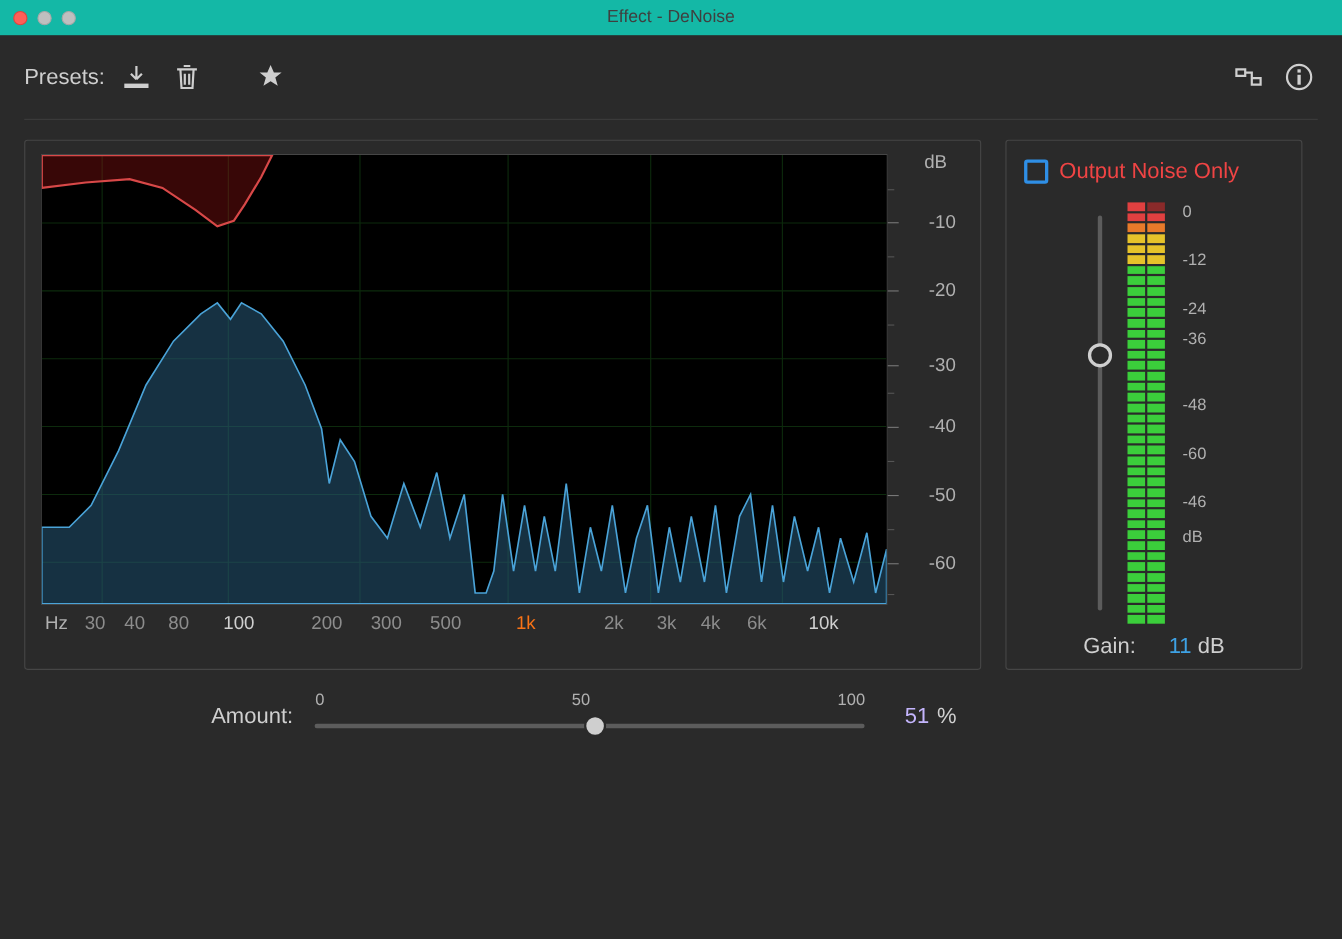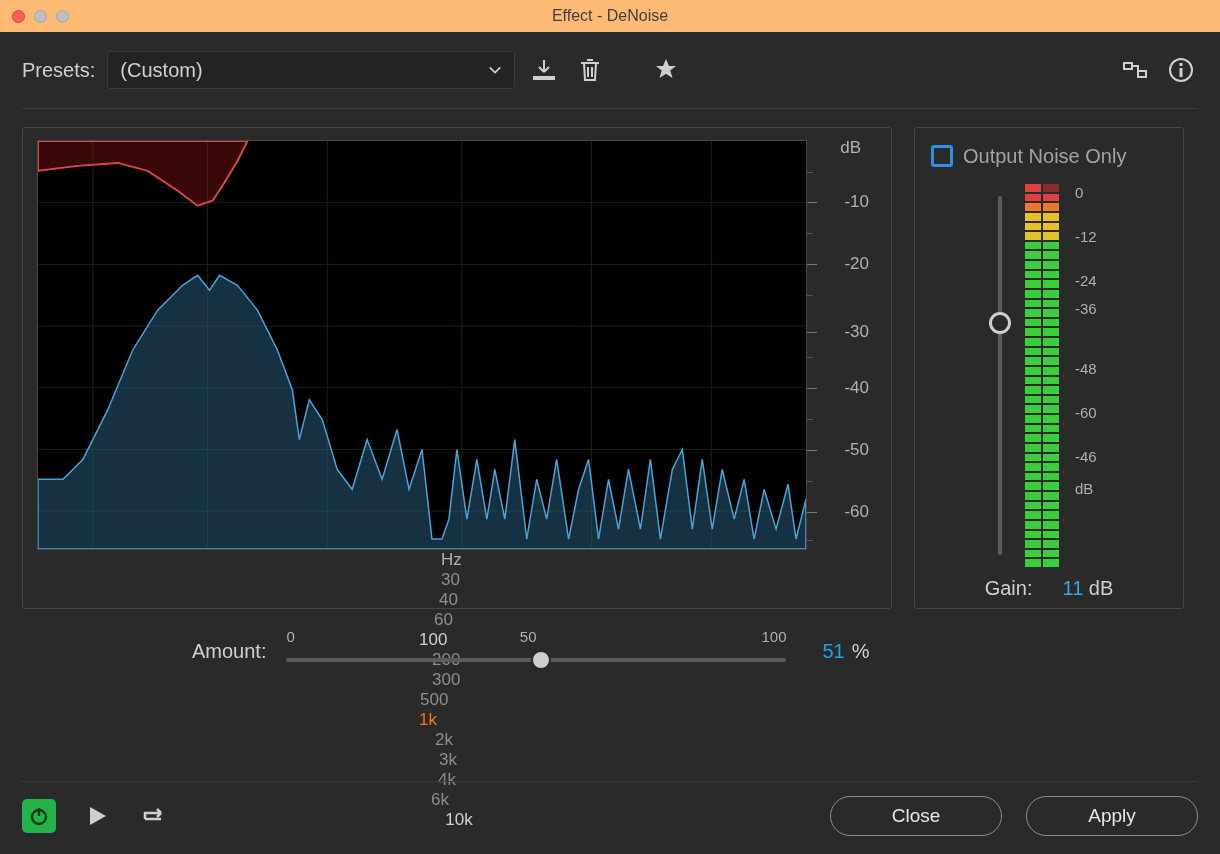--- a/index.html
+++ b/index.html
@@ -8,21 +8,21 @@
     background: #2a2a2a;
     font-family: "Helvetica Neue", Arial, sans-serif;
     font-size: 18px;
     color: #cfcfcf;
     overflow: hidden;
     user-select: none;
   }
   
   .titlebar {
     height: 32px;
-    background: #fdba74;
+    background: #14b8a6;
     display: flex; align-items: center;
     position: relative;
   }
   .traffic-lights {
     display: flex; gap: 9px; padding-left: 12px;
   }
   .light { width: 13px; height: 13px; border-radius: 50%; }
   .light.red    { background: #ff5f57; border: 1px solid #e0433e; }
   .light.grey1  { background: #bfbfbf; border: 1px solid #a7a7a7; }
   .light.grey2  { background: #bfbfbf; border: 1px solid #a7a7a7; }
@@ -109,21 +109,21 @@
   }
   .db-tick.minor::before { width: 6px; background: #555; }
   .db-unit {
     position: absolute; top: -2px; right: 8px;
     font-size: 17px; color: #b0b0b0;
   }
   .hz-axis {
     display: flex; align-items: center;
     height: 34px;
     padding-left: 4px;
-    font-size: 17px; color: #8d8d8d; flex-direction: column;
+    font-size: 17px; color: #8d8d8d;
   }
   .hz-axis span { display:inline-block; }
 
   
   .focus-row {
     display: flex; align-items: center;
     gap: 22px; height: 46px; margin-top: 22px;
     padding-left: 170px;
   }
   .focus-row .flabel { font-size: 20px; color: #cfcfcf; margin-right: 6px; }
@@ -154,42 +154,42 @@
   }
   .slider-track {
     position: absolute; left: 0; right: 0; top: 30px; height: 4px;
     background: #5c5c5c; border-radius: 2px;
   }
   .slider-thumb {
     position: absolute; top: 22px;
     width: 20px; height: 20px; border-radius: 50%;
     background: #cfcfcf; border: 2px solid #2a2a2a;
   }
-  .amount-value { font-size: 20px; color: #0ea5e9; margin-left: 16px; }
+  .amount-value { font-size: 20px; color: #c4b5fd; margin-left: 16px; }
   .amount-unit { font-size: 20px; color: #cfcfcf; margin-left: 2px;}
 
   
   .gain-panel {
     width: 270px;
     border: 1px solid #464646;
     border-radius: 3px;
     padding: 14px 16px 8px 16px;
     height: 482px;
     display: flex; flex-direction: column;
   }
   .chk-row {
     display: flex; align-items: center; gap: 10px;
     height: 28px;
   }
   .chkbox {
     width: 22px; height: 22px;
     border: 3px solid #2f8fe6;
     border-radius: 3px;
   }
-  .chk-label { font-size: 20px; color: #a3a3a3; }
+  .chk-label { font-size: 20px; color: #ef4444; }
   .meter-zone {
     margin-top: 14px;
     flex: 1;
     display: flex; align-items: stretch; justify-content: center;
     gap: 10px;
   }
   .gain-slider {
     width: 30px; position: relative;
   }
   .gain-slider .vtrack {
@@ -262,26 +262,20 @@
     <div class="light grey1"></div>
     <div class="light grey2"></div>
   </div>
   <div class="titlebar-title">Effect - DeNoise</div>
 </div>
 
 <div class="app">
 
   <div class="toolbar">
     <span class="label">Presets:</span>
-    <div class="preset-select">
-      <span>(Custom)</span>
-      <svg class="chev" viewBox="0 0 16 16">
-          <path d="M2 5l6 6 6-6" fill="none" stroke="#cfcfcf" stroke-width="2"></path>
-        </svg>
-    </div>
     <div class="icon-btn">
       <svg width="26" height="24" viewBox="0 0 26 24">
           <path d="M13 2v12m0 0l-5-5m5 5l5-5" fill="none" stroke="#cfcfcf" stroke-width="2"></path>
           <rect x="2" y="18" width="22" height="4" fill="#cfcfcf"></rect>
         </svg>
     </div>
     <div class="icon-btn">
       <svg width="22" height="24" viewBox="0 0 22 24">
           <path d="M2 5h18M8 2h6M5 5l1 17h10l1-17M9 9v10M13 9v10" fill="none" stroke="#cfcfcf" stroke-width="2"></path>
         </svg>
@@ -372,21 +366,21 @@
           <div class="db-tick" style="top:372px">
               <span>-60</span>
             </div>
           <div class="db-tick minor" style="top:400px"></div>
         </div>
       </div>
       <div class="hz-axis">
         <span style="width:36px;color:#b0b0b0">Hz</span>
         <span style="width:36px">30</span>
         <span style="width:40px">40</span>
-        <span style="width:50px">60</span>
+        <span style="width:50px">80</span>
         <span style="width:80px;color:#d0d0d0">100</span>
         <span style="width:54px">200</span>
         <span style="width:54px">300</span>
         <span style="width:78px">500</span>
         <span style="width:80px;color:#f97316">1k</span>
         <span style="width:48px">2k</span>
         <span style="width:40px">3k</span>
         <span style="width:42px">4k</span>
         <span style="width:56px">6k</span>
         <span style="color:#d0d0d0">10k</span>
@@ -597,39 +591,13 @@
       </div>
       <div class="slider-track"></div>
       <div class="slider-thumb" style="left:calc(51% - 10px)"></div>
     </div>
     <span>
       <span class="amount-value">51</span>
       <span class="amount-unit">%</span>
     </span>
   </div>
 
-  <div class="footer">
-    <div class="power-btn">
-      <svg width="20" height="20" viewBox="0 0 20 20">
-          <circle cx="10" cy="11" r="7" fill="none" stroke="#0d4018" stroke-width="2.5"></circle>
-          <line x1="10" y1="2" x2="10" y2="10" stroke="#0d4018" stroke-width="2.5"></line>
-        </svg>
-    </div>
-    <div class="icon-btn">
-      <svg width="22" height="22" viewBox="0 0 22 22">
-          <path d="M4 2l16 9-16 9z" fill="#cfcfcf"></path>
-        </svg>
-    </div>
-    <div class="icon-btn">
-      <svg width="26" height="22" viewBox="0 0 26 22">
-          <path d="M3 14V8h16m0 0l-4-4m4 4l-4 4" fill="none" stroke="#cfcfcf" stroke-width="2.5"></path>
-          <path d="M3 14h16" fill="none" stroke="#cfcfcf" stroke-width="2.5"></path>
-        </svg>
-    </div>
-    <div class="footer-spacer"></div>
-    <div class="pill-btn">
-        <span>Close</span>
-      </div>
-    <div class="pill-btn">
-        <span>Apply</span>
-      </div>
-  </div>
 </div>
 
 </body></html>

